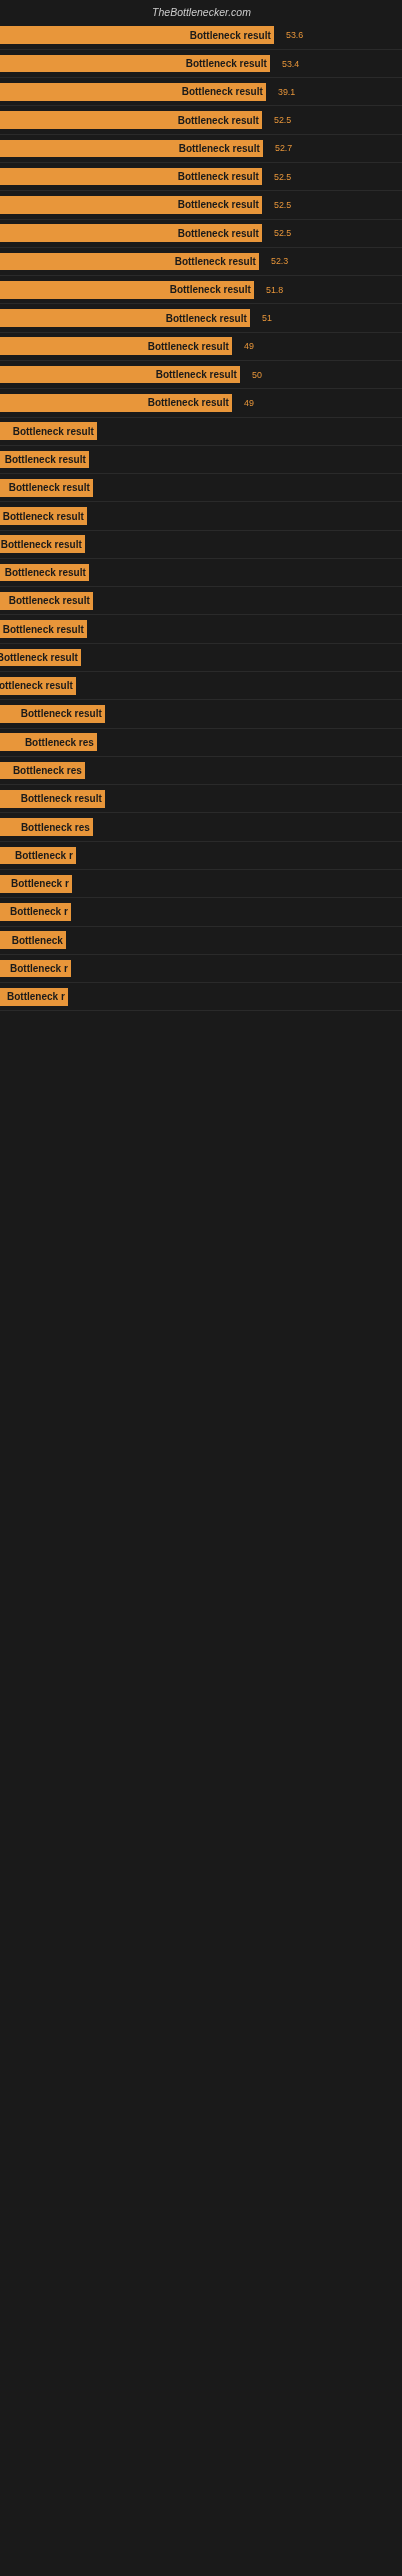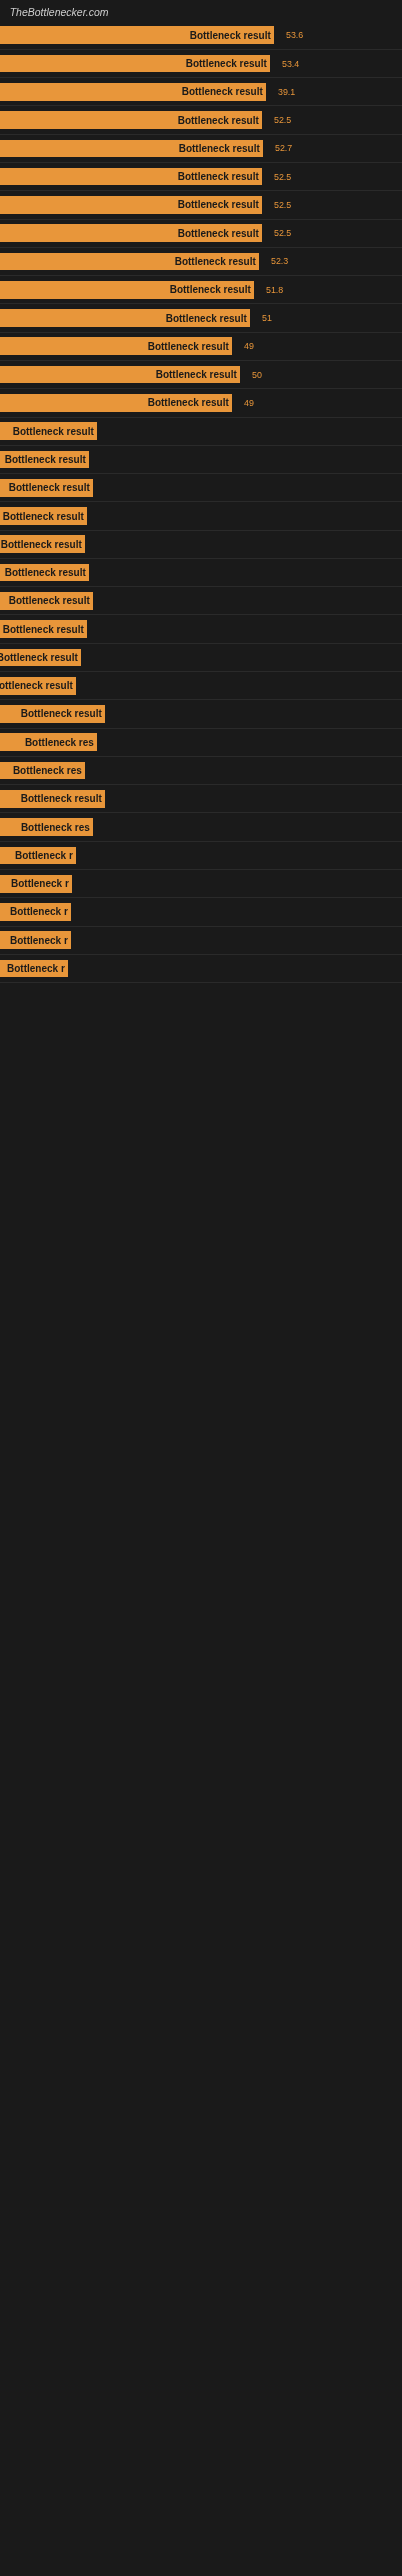--- a/index.html
+++ b/index.html
@@ -3,21 +3,21 @@
   <meta charset="utf-8">
   <style>
     * { margin: 0; padding: 0; box-sizing: border-box; }
     body {
       background: #1a1a1a;
       font-family: Arial, sans-serif;
       width: 403px;
       min-height: 2576px;
     }
     .header {
-      text-align: left;
+      text-align: center;
       padding: 6.4px 9.7px 3.2px;
       color: #ccc;
       font-size: 10.5px;
       font-style: italic;
     }
     .bar-row {
       display: flex;
       align-items: center;
       height: 22.5px;
     }
@@ -289,20 +289,27 @@
     </div>
     <div class="item">
       <div class="bar-row">
         <div class="bar" style="width: 71px;">
           <span class="bar-label">Bottleneck r</span>
         </div>
       </div>
     </div>
     <div class="item">
       <div class="bar-row">
+        <div class="bar" style="width: 66px;">
+          <span class="bar-label">Bottleneck</span>
+        </div>
+      </div>
+    </div>
+    <div class="item">
+      <div class="bar-row">
         <div class="bar" style="width: 71px;">
           <span class="bar-label">Bottleneck r</span>
         </div>
       </div>
     </div>
     <div class="item">
       <div class="bar-row">
         <div class="bar" style="width: 68px;">
           <span class="bar-label">Bottleneck r</span>
         </div>

